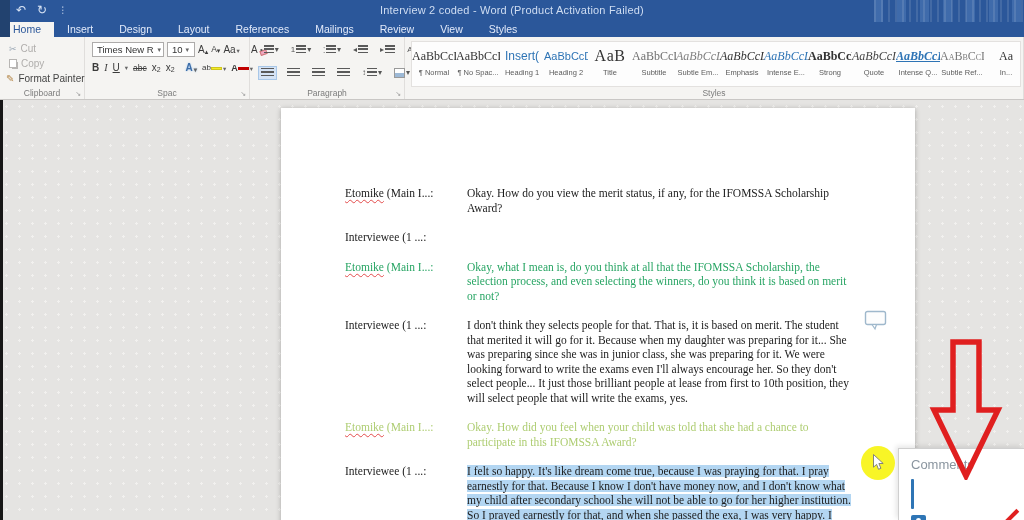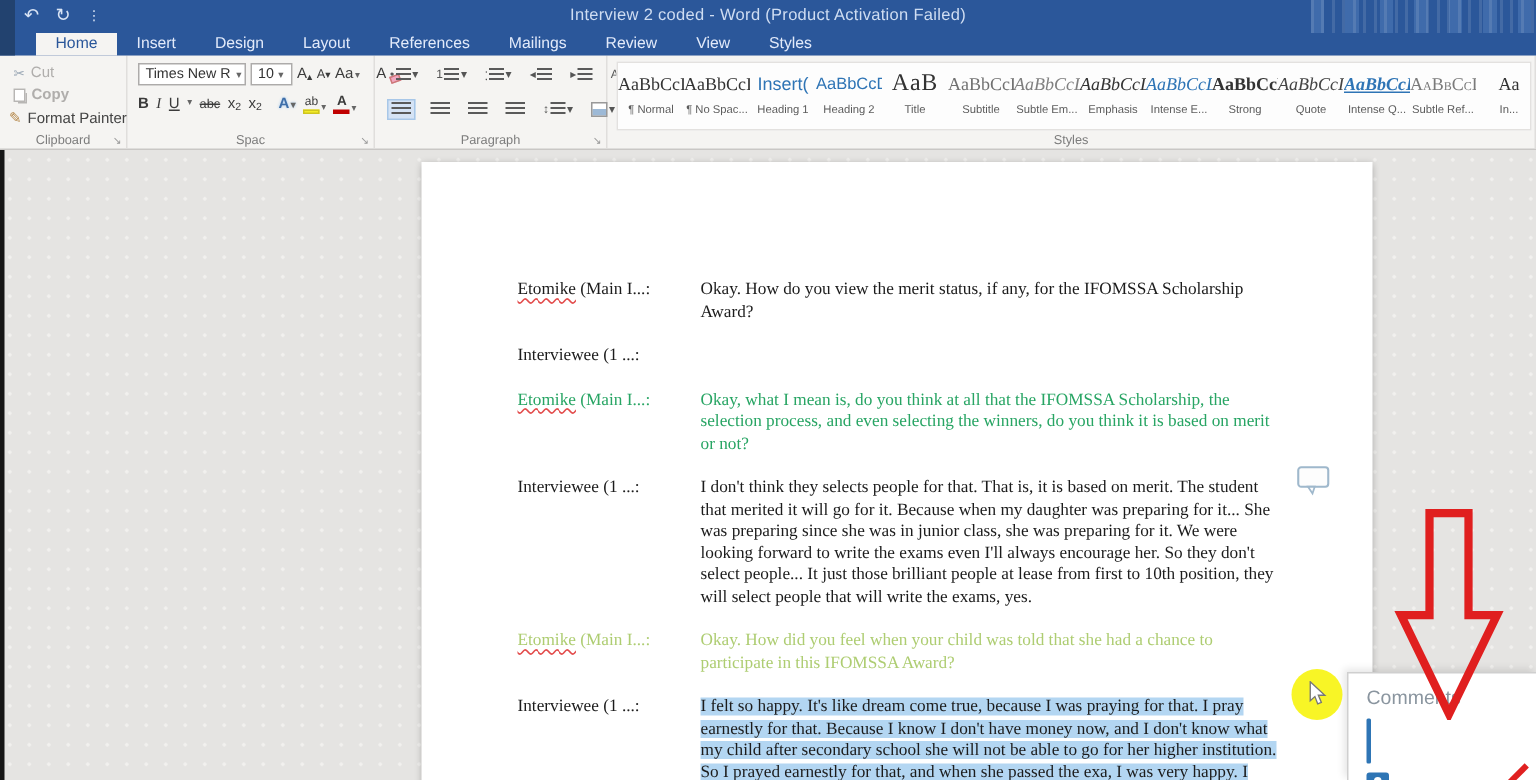--- a/index.html
+++ b/index.html
@@ -11,21 +11,21 @@
   .titledark { position:absolute; left:0; top:0; width:10px; height:37px; background:#22426f; z-index:31; }
   .qat { position:absolute; left:16px; top:3px; display:flex; gap:11px; align-items:center; color:#d9e4f5; font-size:12px; z-index:32; }
   .qat span { cursor:default; }
   .qat .small { font-size:9px; }
   .win-title { position:absolute; left:0; right:0; top:4px; text-align:center; font-size:11px; color:#cfddf2; letter-spacing:.2px; }
   .glitch { position:absolute; right:0; top:0; width:150px; height:22px; opacity:.8;
     background: repeating-linear-gradient(90deg, rgba(255,255,255,.14) 0 2px, transparent 2px 7px),
                 repeating-linear-gradient(90deg, rgba(130,170,225,.30) 0 9px, transparent 9px 23px); }
 
   
-  .tabrow { position:absolute; top:22px; left:0; right:0; height:15px; background:#2b579a; display:flex; align-items:stretch; padding-left:24px; z-index:30; }
+  .tabrow { position:absolute; top:22px; left:0; right:0; height:15px; background:#2b579a; display:flex; align-items:stretch; padding-left:0; z-index:30; }
   .tab { color:#e2eafa; font-size:10.5px; padding:1px 13px 2px; display:flex; align-items:center; }
   .tab.active { background:#f5f4f2; color:#2b579a; }
   .tellme { color:#cfdcf0; font-size:10.5px; display:flex; gap:6px; align-items:center; margin-left:16px; }
   .bulb { width:9px; height:12px; display:inline-block; }
 
   
   .ribbon { position:absolute; top:37px; left:0; right:0; height:63px; background:#f5f4f2; border-bottom:1px solid #c9c7c5; z-index:29; }
   .group { position:absolute; top:0; bottom:0; border-right:1px solid #e0dedc; }
   .grouplabel { position:absolute; bottom:1px; left:0; right:0; text-align:center; font-size:8.5px; color:#7c7c7c; }
   .launcher { position:absolute; bottom:1px; right:3px; font-size:7px; color:#9a9a9a; }
@@ -47,21 +47,21 @@
   .combo .dd { font-size:7px; color:#666; }
   .rbtn { font-size:10px; color:#3b3b3b; display:inline-flex; align-items:flex-end; line-height:1; cursor:default; }
   .rbtn .dd { font-size:6.5px; color:#666; margin-left:1px; }
   .rbtn sup { font-size:7px; }
   .rbtn sub { font-size:7px; }
   .bold { font-weight:bold; }
   .ital { font-style:italic; font-family:"Liberation Serif",serif; }
   .und { text-decoration:underline; }
   .strike { text-decoration:line-through; font-size:8.5px; }
   .fx { color:#3e6ea8; text-shadow:0 0 2px #9cc4ee; font-weight:bold; }
-  .stack { display:inline-flex; flex-direction:column; align-items:center; line-height:1; }
+  .stack { display:inline-flex; flex-direction:row; align-items:center; line-height:1; }
   .stack .bar { width:11px; height:3px; margin-top:1px; }
   .bar-y { background:#f3ec28; border:1px solid #cfc51e; }
   .bar-r { background:#c00000; }
   .eraser { display:inline-block; width:7px; height:5px; background:#f0a7c0; border:1px solid #c77; transform:rotate(-20deg); margin-left:2px; }
 
   
   .g-para { left:250px; width:155px; }
   .prow1 { position:absolute; left:8px; top:6px; display:flex; gap:8px; align-items:center; }
   .prow2 { position:absolute; left:8px; top:28px; display:flex; gap:8px; align-items:center; }
   .ibars { display:inline-block; width:13px; height:10px;
@@ -158,21 +158,21 @@
   <span class="tab">Styles</span>
 </div>
 
 <div class="ribbon">
 
   <div class="group g-clip">
     <div class="clip-item" style="top:6px;">
       <span class="ci ic-cut">✂</span>
       <span>Cut</span>
     </div>
-    <div class="clip-item" style="top:21px;font-weight:bold;">
+    <div class="clip-item" style="top:21px;">
       <span class="ic-copy"></span>
       <span>Copy</span>
     </div>
     <div class="clip-item fp" style="top:36px; left:6px;">
       <span class="ic-brush">✎</span>
       <span>Format Painter</span>
     </div>
     <div class="grouplabel">Clipboard</div>
     <div class="launcher">↘</div>
   </div>

